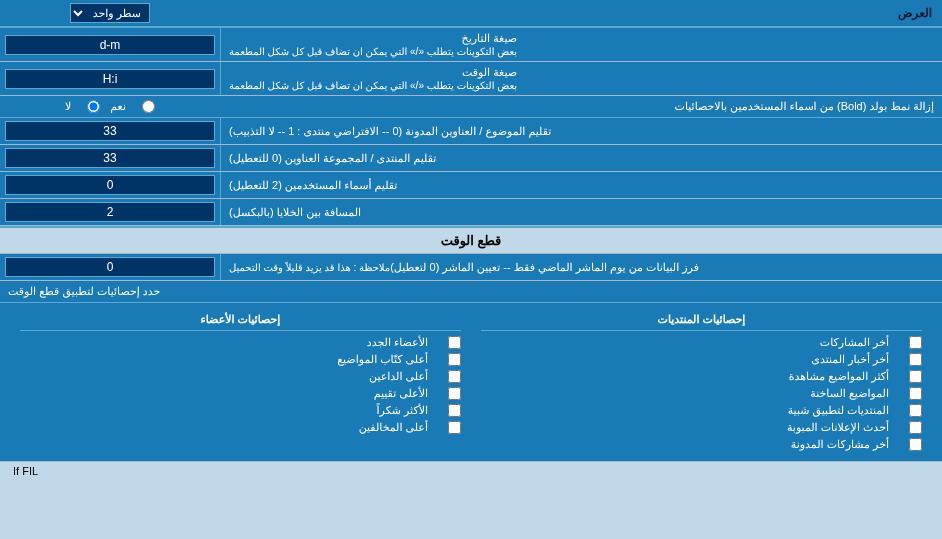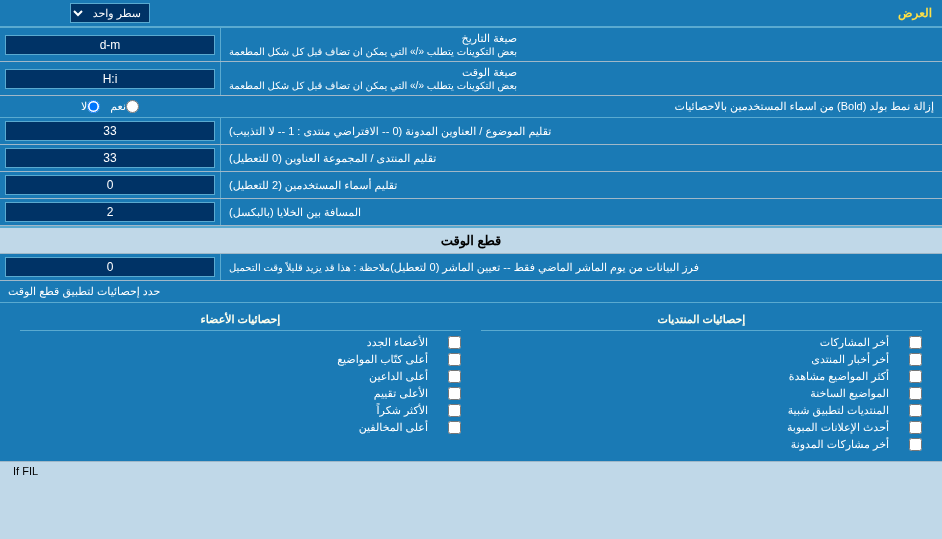--- a/index.html
+++ b/index.html
@@ -79,21 +79,21 @@
       justify-content: center;
       gap: 10px;
       padding: 3px 8px;
       direction: rtl;
     }
     .radio-options label {
       color: #fff;
       font-size: 11px;
       display: flex;
       align-items: center;
-      gap: 0;
+      gap: 16px;
     }
     
     .checkboxes-section {
       background: #1a7ab5;
       padding: 5px 10px;
     }
     .checkbox-columns {
       display: flex;
       width: 100%;
     }
@@ -131,21 +131,21 @@
       border-bottom: 1px solid #5aaad0;
     }
     .top-title-row {
       display: flex;
       background: #1a7ab5;
       border-bottom: 2px solid #5aaad0;
       align-items: center;
     }
     .top-title-label {
       flex: 1;
-      color: #fde047;
+      color: #0f172a;
       font-size: 12px;
       font-weight: bold;
       padding: 5px 10px;
       text-align: right;
     }
     .top-select-area {
       width: 220px;
       display: flex;
       align-items: center;
       justify-content: center;

